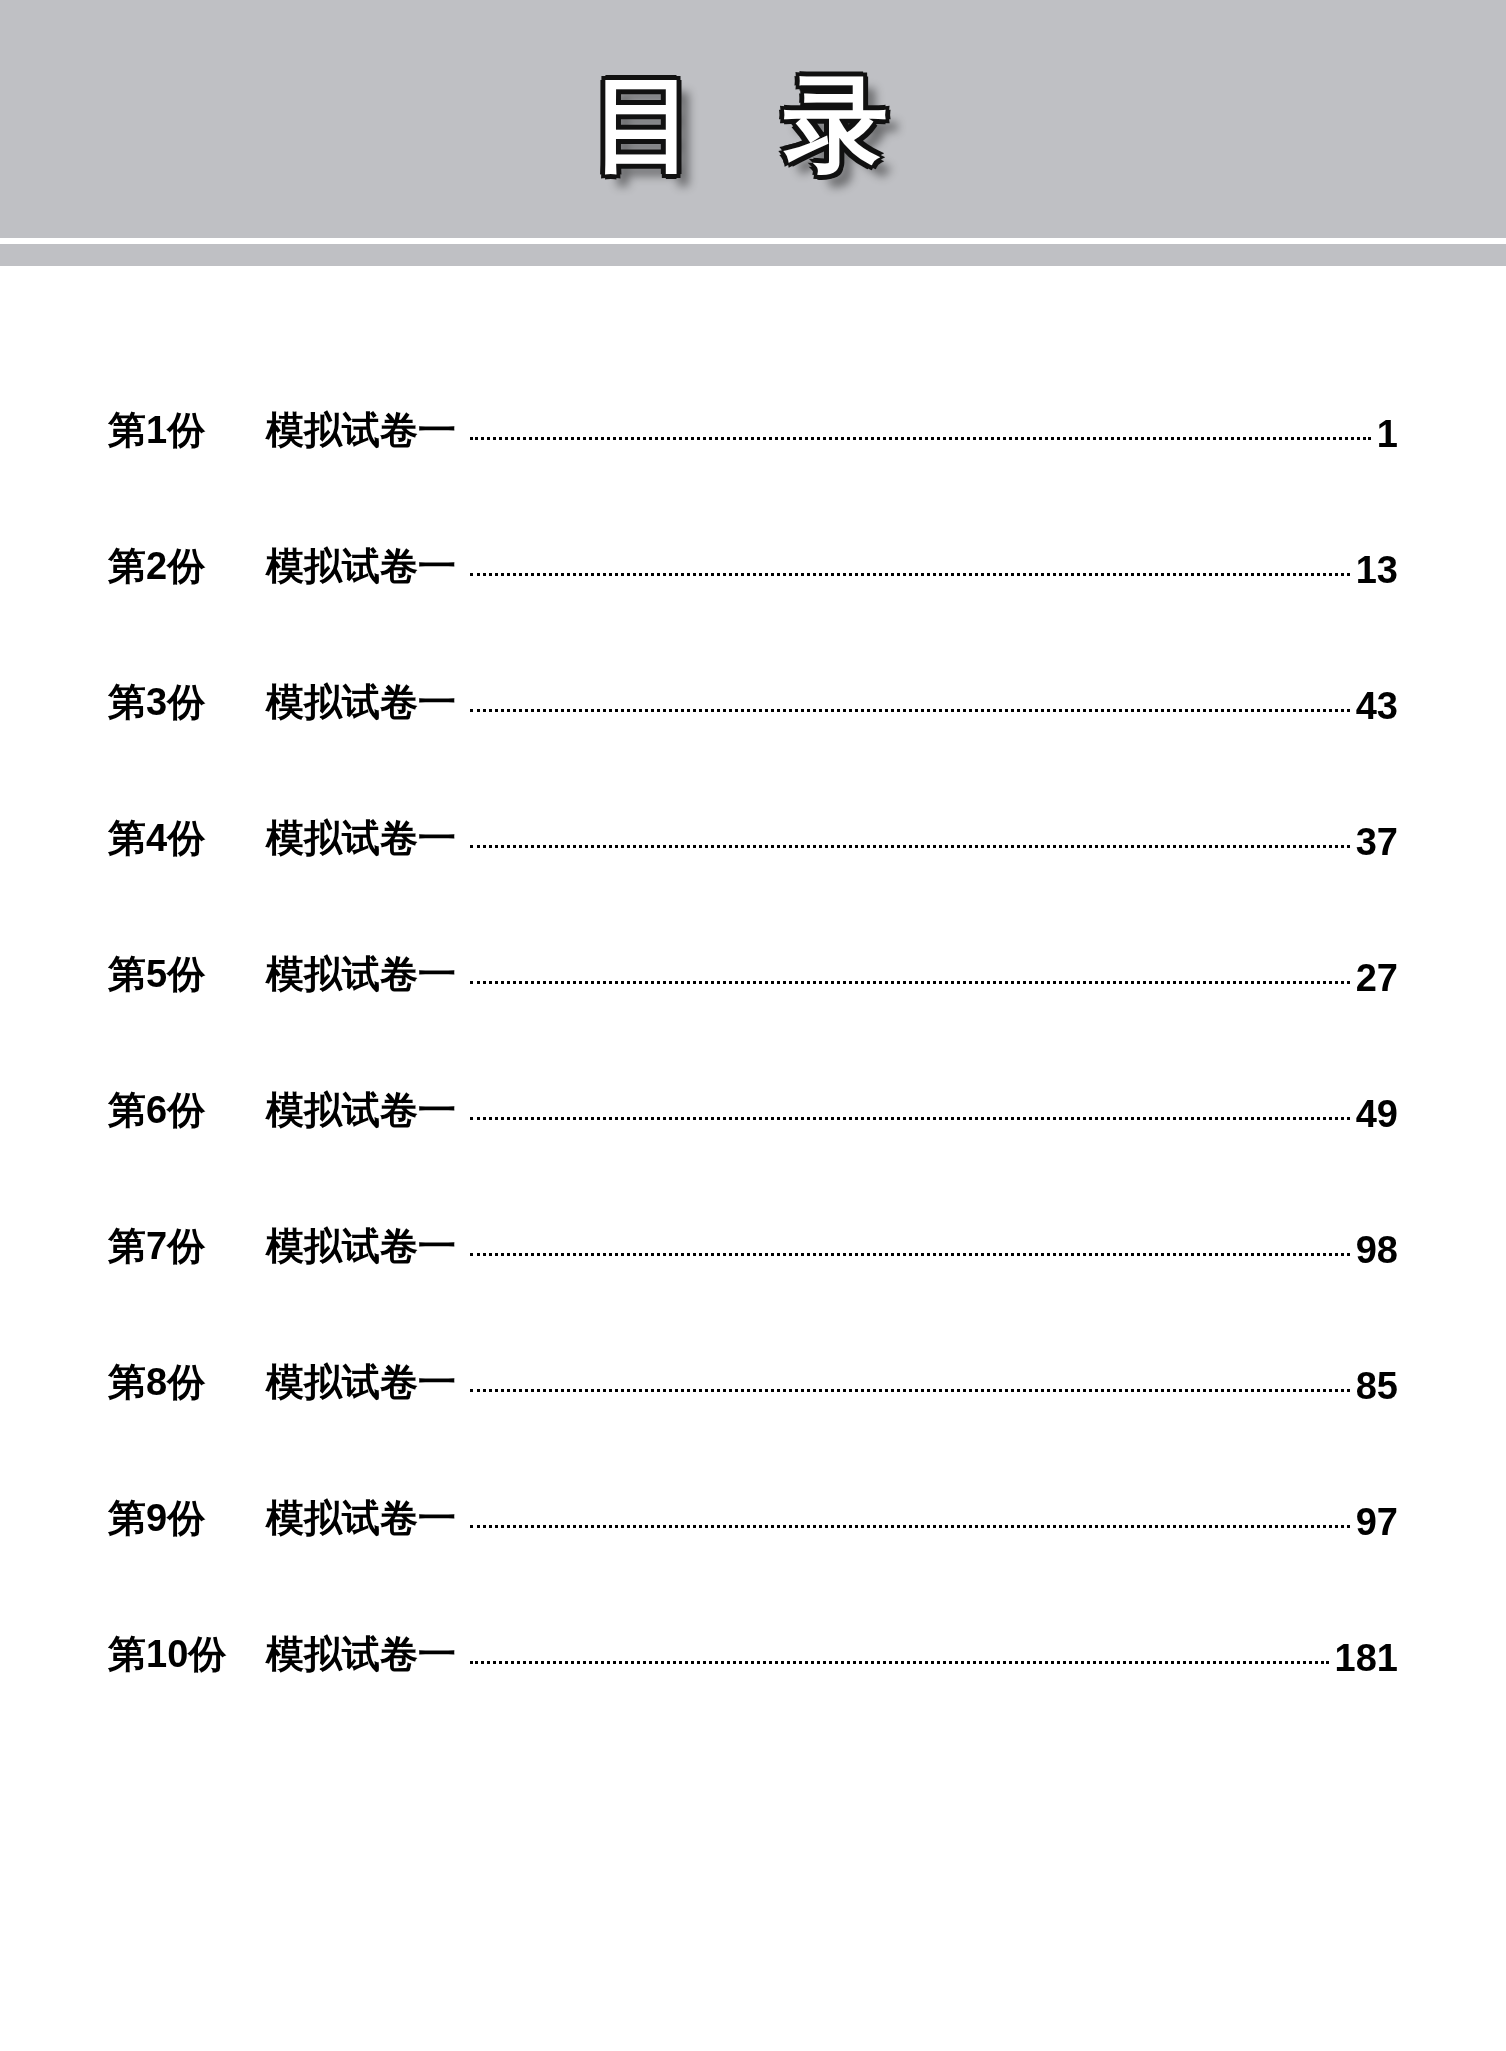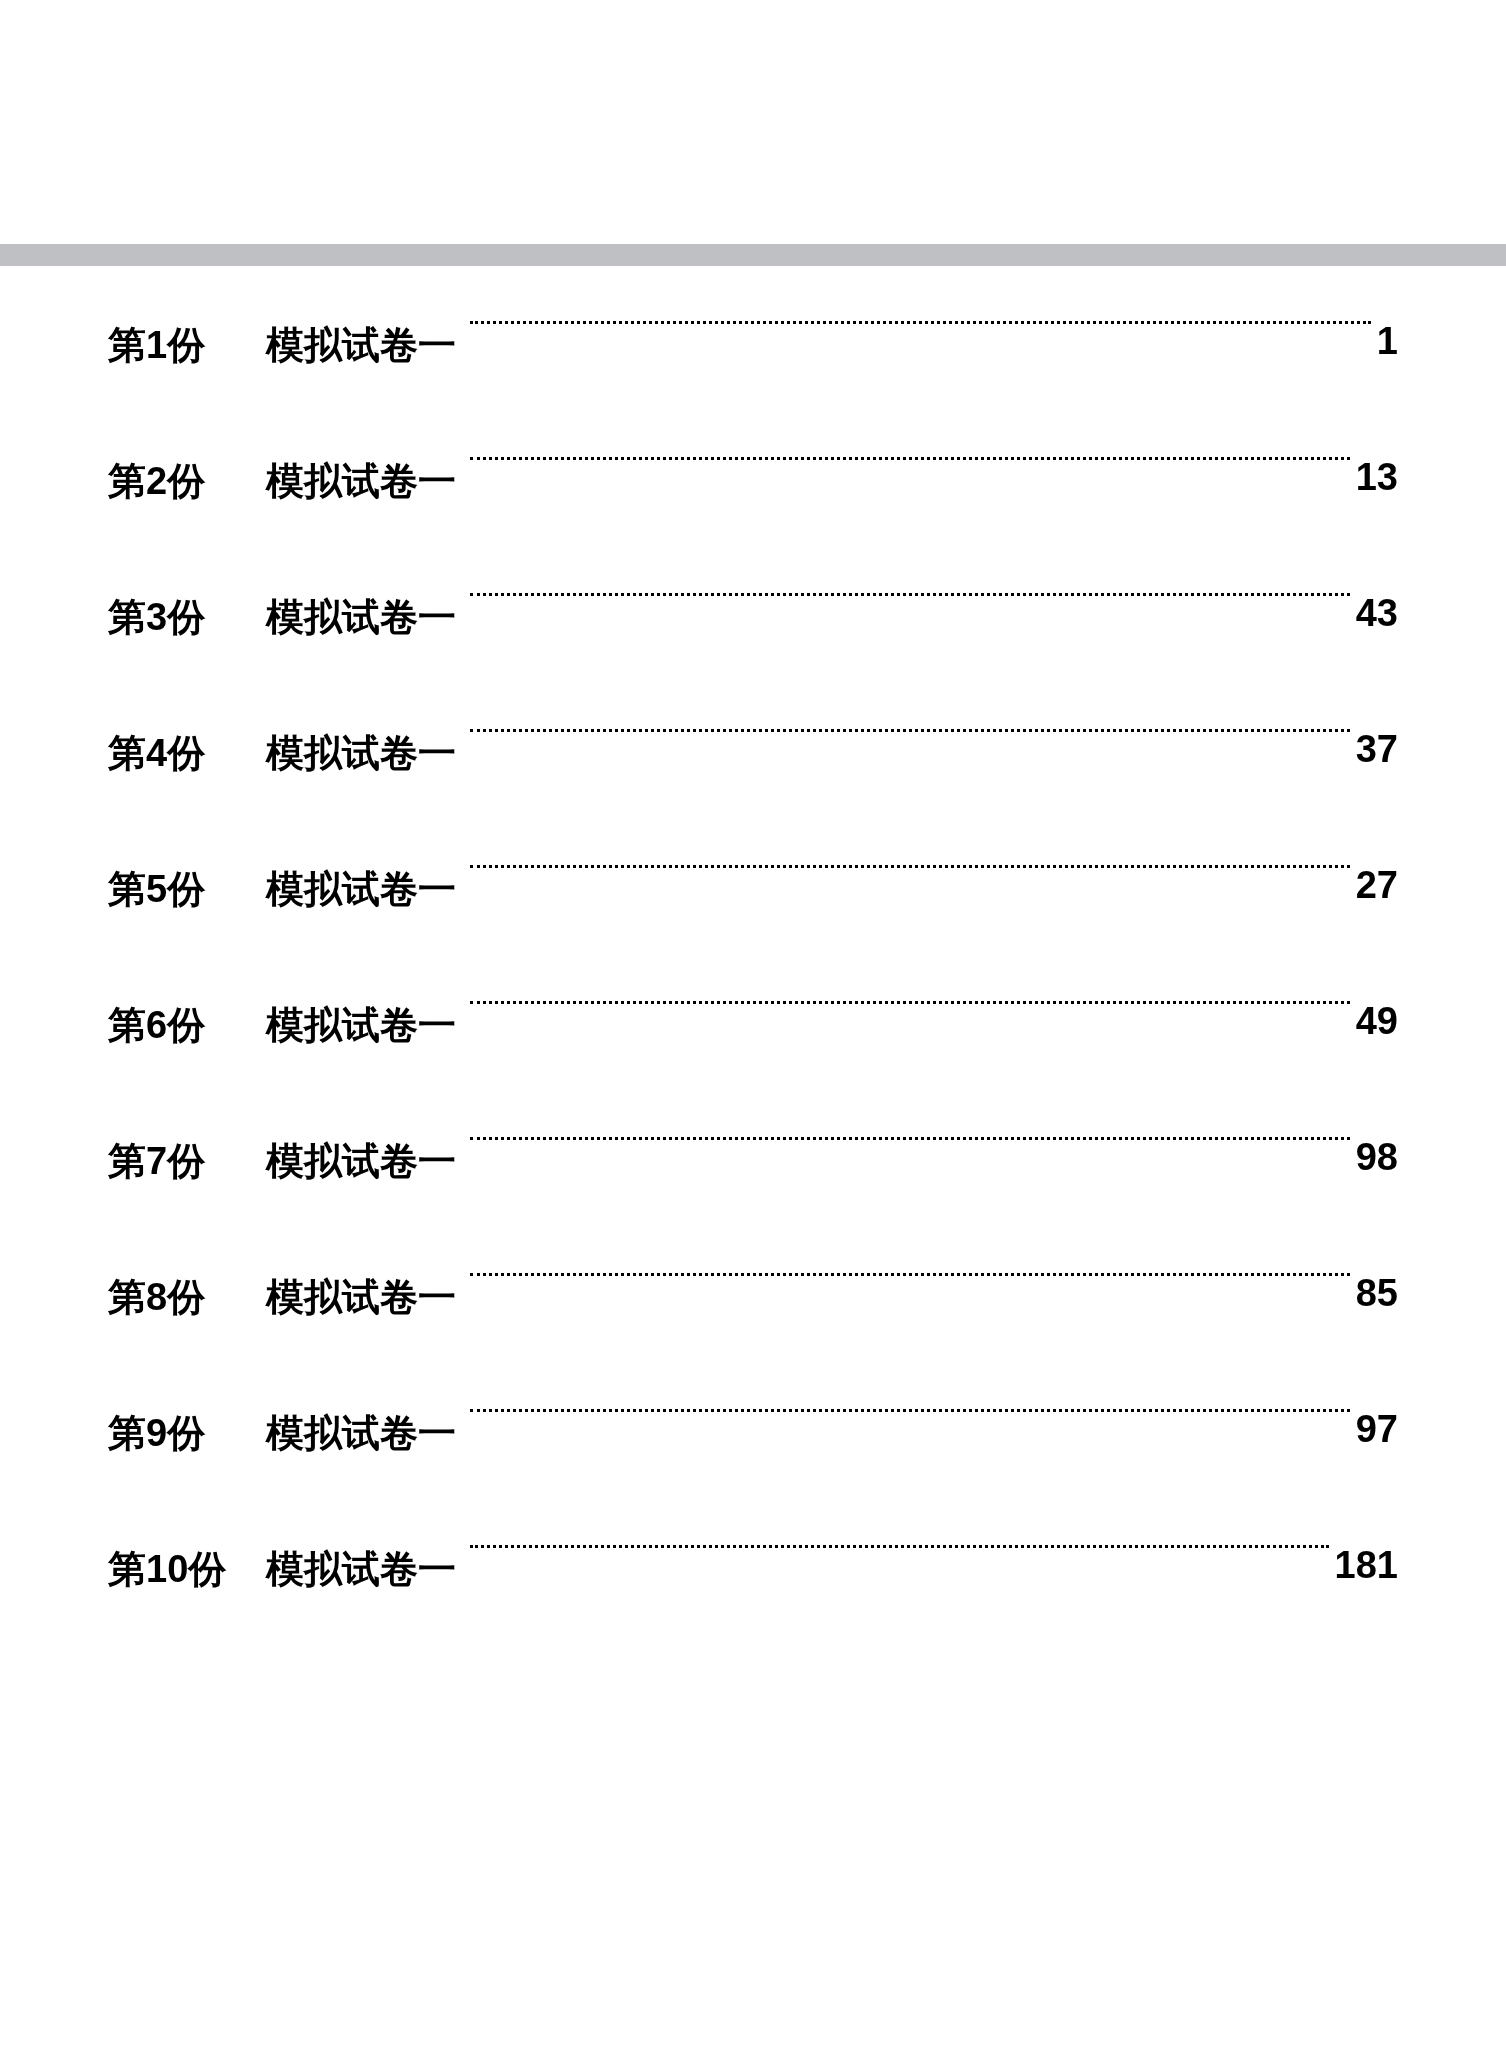--- a/index.html
+++ b/index.html
@@ -72,21 +72,21 @@
 
   
   .toc {
     position: absolute;
     left: 108px;
     top: 320px;
     width: 1290px;
   }
   .toc-row {
     display: flex;
-    align-items: flex-start;
+    align-items: flex-end;
     height: 136px;
     color: #000000;
     font-size: 38px;
     font-weight: bold;
     white-space: nowrap;
   }
   .toc-part {
     flex: 0 0 auto;
     min-width: 136px;
   }
@@ -117,20 +117,23 @@
     text-align: right;
     font-weight: bold;
     font-size: 38px;
   }
 </style>
 </head>
 <body>
 
 <div class="page">
 
+  <div class="header-band">
+    <div class="header-title">目 录</div>
+  </div>
   <div class="header-rule"></div>
   <div class="header-band-lower"></div>
 
   <div class="toc">
 
     <div class="toc-row">
       <span class="toc-part">第1份</span>
       <span class="toc-title">模拟试卷一</span>
       <span class="toc-leader"></span>
       <span class="toc-page">1</span>

